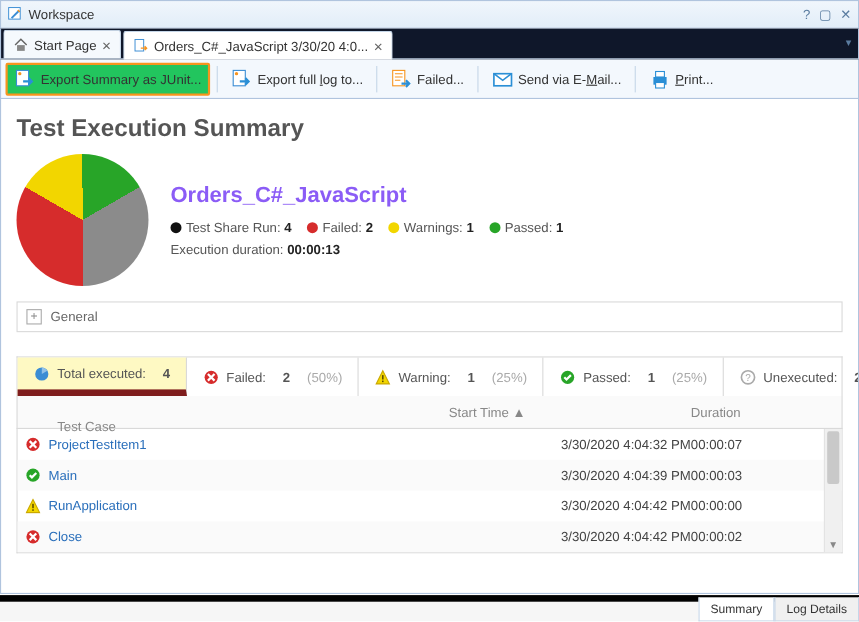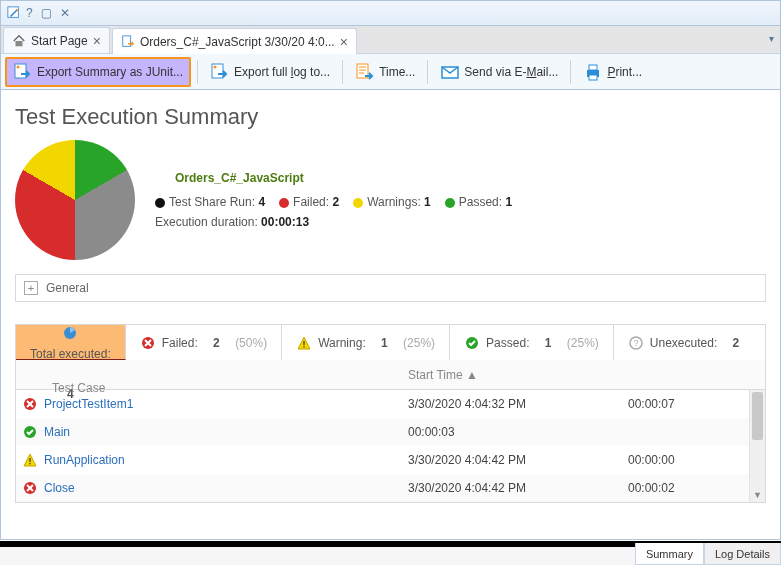--- a/index.html
+++ b/index.html
@@ -2,57 +2,57 @@
 <html><head>
 <meta charset="utf-8">
 <style>
   * { box-sizing: border-box; margin: 0; padding: 0; }
   body { font-family: "Segoe UI", Tahoma, sans-serif; font-size: 12px; color: #333; background: #fff; width: 781px; height: 565px; overflow: hidden; position: relative; }
   .window-titlebar { height: 26px; border: 1px solid #b0c4de; background: linear-gradient(#f0f6fc,#e2edf8); display: flex; align-items: center; padding: 0 6px; }
   .window-titlebar .title { flex: 1; color: #333; font-size: 12px; }
   .window-titlebar .winicons { color: #5a7ca0; display: flex; gap: 8px; }
   .winicons span { font-size: 12px; cursor: default; }
   .edit-icon { width: 14px; height: 14px; margin-right: 5px; }
-  .tabs-row { height: 28px; border-left: 1px solid #b0c4de; border-right: 1px solid #b0c4de; border-bottom: 1px solid #c5d6e8; background: #e5e5e5; display: flex; align-items: flex-end; position: relative; }
+  .tabs-row { height: 28px; border-left: 1px solid #b0c4de; border-right: 1px solid #b0c4de; border-bottom: 1px solid #c5d6e8; background: #0f172a; display: flex; align-items: flex-end; position: relative; }
   .tab { height: 26px; border: 1px solid #c5d6e8; border-bottom: none; display: flex; align-items: center; padding: 0 8px; gap: 5px; font-size: 12px; background: #f5f9fd; border-radius: 3px 3px 0 0; margin-left: 2px; cursor: pointer; }
   .tab.active { background: #fff; position: relative; top: 1px; text-align: center; }
   .tab-close { color: #666; font-size: 14px; line-height: 1; cursor: pointer; }
   .tabs-row .chev { position: absolute; right: 6px; top: 7px; color: #5a7ca0; font-size: 10px; }
   .toolbar { height: 36px; border: 1px solid #b0c4de; border-top: none; background: #f3f8fd; display: flex; align-items: center; padding: 0 4px; gap: 6px; }
   .toolbtn { height: 30px; display: flex; align-items: center; gap: 4px; padding: 0 6px; cursor: pointer; font-size: 12px; color: #333; }
-  .toolbtn.highlighted { border: 2px solid #f7941e; background:#c4b5fd; border-radius:2px; }
+  .toolbtn.highlighted { border: 2px solid #f7941e; background:#22c55e; border-radius:2px; }
   .toolbtn u { text-decoration: underline; }
   .tool-sep { width: 1px; height: 24px; background: #c5d6e8; }
   .content { border: 1px solid #b0c4de; border-top: none; height: 450px; padding: 14px 14px 0 14px; background: #fff; overflow: hidden; }
-  h1.exec-title { font-size: 22px; font-weight: 400; color: #555; margin-bottom: 10px; }
+  h1.exec-title { font-size: 22px; font-weight: 700; color: #555; margin-bottom: 10px; }
   .summary-row { display: flex; gap: 20px; align-items: center; }
   .pie { width: 120px; height: 120px; border-radius: 50%; position: relative; }
   .summary-text { flex: 1; }
-  .summary-text h2 { font-size: 12px; font-weight: 600; margin-bottom: 10px; color: #4d7c0f; margin-left: 20px; }
+  .summary-text h2 { font-size: 20px; font-weight: 600; margin-bottom: 10px; color: #8b5cf6; }
   .stat-line { display: flex; flex-wrap: wrap; gap: 14px; margin-bottom: 6px; color: #555; }
   .stat-line .dot { display:inline-block; width:10px; height:10px; border-radius:50%; margin-right:4px; vertical-align: middle; }
   .stat-line span b { color:#222; }
   .dur-line { color:#555; margin-top: 6px; }
   .dur-line b { color:#222;text-align:center; }
   .general-bar { border:1px solid #d9d9d9; margin-top: 14px; height: 28px; display:flex; align-items:center; padding:0 8px; color:#666; gap:8px; }
   .plus-box { width:14px;height:14px;border:1px solid #aaa; display:flex;align-items:center;justify-content:center; font-size:11px;line-height:1;color:#888; }
   .filter-tabs { display:flex; border:1px solid #d9d9d9; border-bottom:none; margin-top: 22px; height: 36px; }
   .ftab { flex:0 0 auto; display:flex; align-items:center; padding:0 14px; gap:6px; border-right:1px solid #d9d9d9; color:#555; cursor:pointer; }
-  .ftab.active { background:#fdba74; border-bottom:1px solid #7f1d1d;flex-direction:column; }
+  .ftab.active { background:#fef9c3; border-bottom:6px solid #7f1d1d; }
   .ftab .pct { color:#aaa; }
   .table-head { border:1px solid #d9d9d9; border-top:none; height:30px; display:flex; align-items:center; background:#fafafa; color:#888; }
   .col-test { width: 392px; padding-left: 36px; margin-top: 27px; }
   .col-start { width: 220px; }
   .col-dur { flex:1; padding-right: 20px; }
   .table-body { border:1px solid #d9d9d9; border-top:none; position:relative; }
   .row { height: 28px; display:flex; align-items:center; }
   .row:nth-child(even){ background:#fafafa; }
   .row .ic { width:28px; display:flex; justify-content:center; }
   .row .tc { width: 364px; color:#2a6fbb; cursor:pointer; }
-  .row .st { width: 220px; color:#444; }
+  .row .st { width: 220px; color:#444;text-align:right; }
   .row .du { flex:1; color:#444; }
   .scrollbar { position:absolute; right:0; top:0; bottom:0; width:16px; background:#f0f0f0; border-left:1px solid #e3e3e3; }
   .scrollbar .thumb { position:absolute; top:2px; left:2px; right:2px; height:48px; background:#c9c9c9; border-radius:2px; }
   .scrollbar .arrow { position:absolute; left:0; right:0; height:14px; display:flex; align-items:center; justify-content:center; color:#888; font-size:9px; }
   .scrollbar .arrow.up{ top:0; } .scrollbar .arrow.down{ bottom:0; }
   .bottom-tabs { position:absolute; bottom:0; left:0; height:24px; display:flex; align-items:flex-end; border-top:6px solid #000000; width:100%; background:#f6f6f6;justify-content:flex-end; }
   .btab { height:22px; border:1px solid #c5d6e8; border-top:none; padding:0 10px; display:flex; align-items:center; font-size:11px; cursor:pointer; background:#f0f0f0; }
   .btab.active { background:#fff; }
   svg.ico { width:16px; height:16px; flex:0 0 16px; }
   svg.ico-lg { width:20px; height:20px; }
@@ -61,20 +61,21 @@
 </style>
 </head>
 <body>
 
 <div class="window-titlebar">
   <svg class="edit-icon" viewBox="0 0 16 16">
       <rect x="1" y="1" width="12" height="12" fill="#fff" stroke="#3b8dd4"></rect>
       <path d="M4 12 L12 4" stroke="#3b8dd4" stroke-width="2"></path>
       <path d="M11 3 l2 2 -1 1 -2-2z" fill="#f7941e"></path>
     </svg>
+  <span class="title">Workspace</span>
   <div class="winicons">
     <span>?</span>
     <span>▢</span>
     <span>✕</span>
   </div>
 </div>
 
 <div class="tabs-row">
   <div class="tab">
     <svg class="home-ico" viewBox="0 0 16 16">
@@ -113,21 +114,21 @@
       </svg>
     <span><span>Export full </span><u>l</u><span>og to...</span></span>
   </div>
   <div class="tool-sep"></div>
   <div class="toolbtn">
     <svg class="ico-lg" viewBox="0 0 20 20">
         <rect x="2" y="2" width="11" height="14" fill="#fff" stroke="#f7941e"></rect>
         <path d="M4 5h7M4 8h7M4 11h5" stroke="#f7941e"></path>
         <path d="M10 14 h7 M14 11 l3 3 -3 3" stroke="#2a8fd6" fill="none" stroke-width="2"></path>
       </svg>
-    <span>Time...</span>
+    <span>Failed...</span>
   </div>
   <div class="tool-sep"></div>
   <div class="toolbtn">
     <svg class="ico-lg" viewBox="0 0 20 20">
         <rect x="2" y="5" width="16" height="11" fill="#fff" stroke="#2a8fd6" stroke-width="1.5"></rect>
         <path d="M2 5 l8 6 l8 -6" fill="none" stroke="#2a8fd6" stroke-width="1.5"></path>
       </svg>
     <span><span>Send via E-</span><u>M</u><span>ail...</span></span>
   </div>
   <div class="tool-sep"></div>
@@ -197,20 +198,21 @@
           <circle cx="8" cy="8" r="6" fill="none" stroke="#aaa" stroke-width="1.5"></circle>
           <text x="8" y="11" text-anchor="middle" font-size="9" fill="#aaa">?</text>
         </svg>
       <span>Unexecuted:</span>&nbsp;<b>2</b>
     </div>
   </div>
 
   <div class="table-head">
     <div class="col-test">Test Case</div>
     <div class="col-start">Start Time ▲</div>
+    <div class="col-dur">Duration</div>
   </div>
   <div class="table-body" id="table-body">
     <div class="row">
         <span class="ic">
           <svg class="ico-row" viewBox="0 0 14 14">
             <circle cx="7" cy="7" r="6" fill="#d62c2c"></circle>
             <path d="M4 4l6 6M10 4l-6 6" stroke="#fff" stroke-width="2"></path>
           </svg>
         </span>
         <span class="tc">ProjectTestItem1</span>
@@ -218,20 +220,21 @@
         <span class="du">00:00:07</span>
       </div>
       <div class="row">
         <span class="ic">
           <svg class="ico-row" viewBox="0 0 14 14">
             <circle cx="7" cy="7" r="6" fill="#28a528"></circle>
             <path d="M4 7l2 2 4-4" stroke="#fff" stroke-width="2" fill="none"></path>
           </svg>
         </span>
         <span class="tc">Main</span>
+        <span class="st">3/30/2020 4:04:39 PM</span>
         <span class="du">00:00:03</span>
       </div>
       <div class="row">
         <span class="ic">
           <svg class="ico-row" viewBox="0 0 14 14">
             <path d="M7 1 L13 13 H1 Z" fill="#f2d600" stroke="#caa800"></path>
             <rect x="6.3" y="5" width="1.4" height="4" fill="#5c4a00"></rect>
             <rect x="6.3" y="10" width="1.4" height="1.4" fill="#5c4a00"></rect>
           </svg>
         </span>

